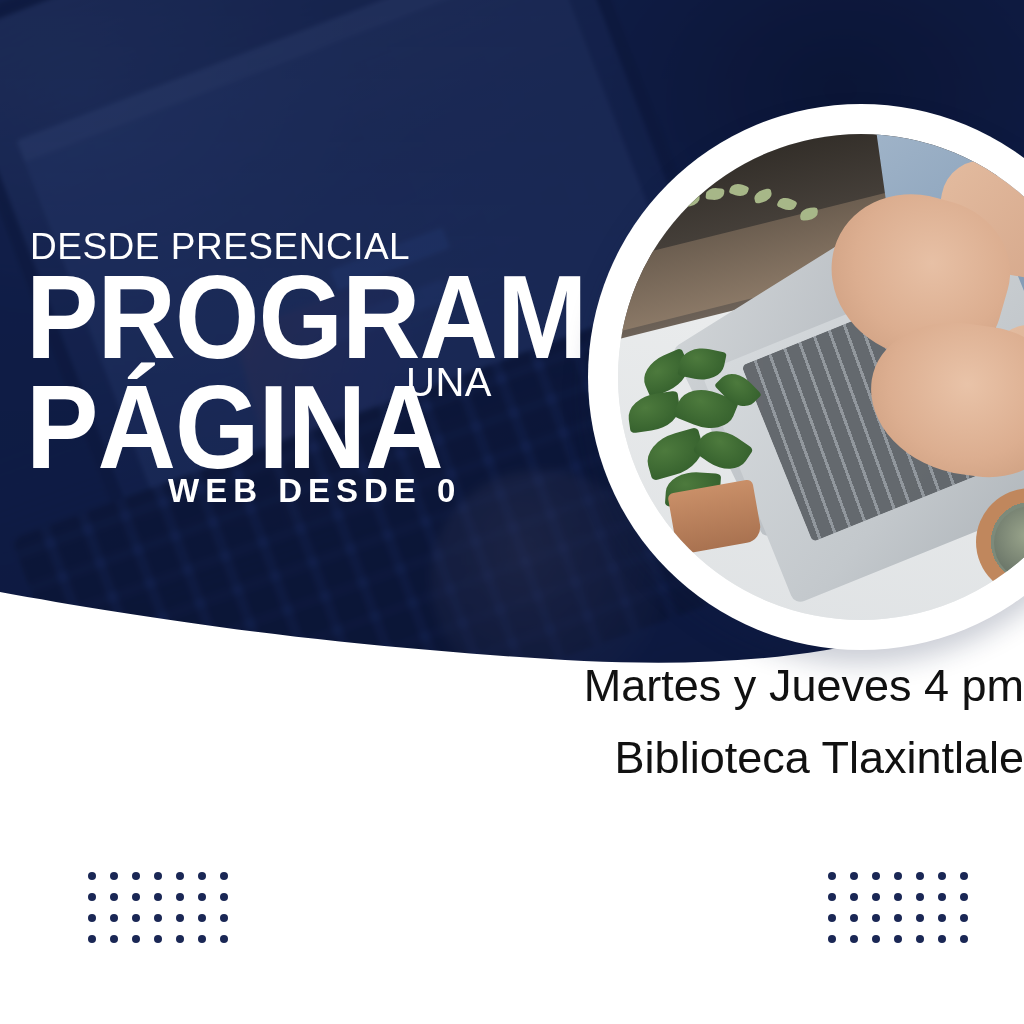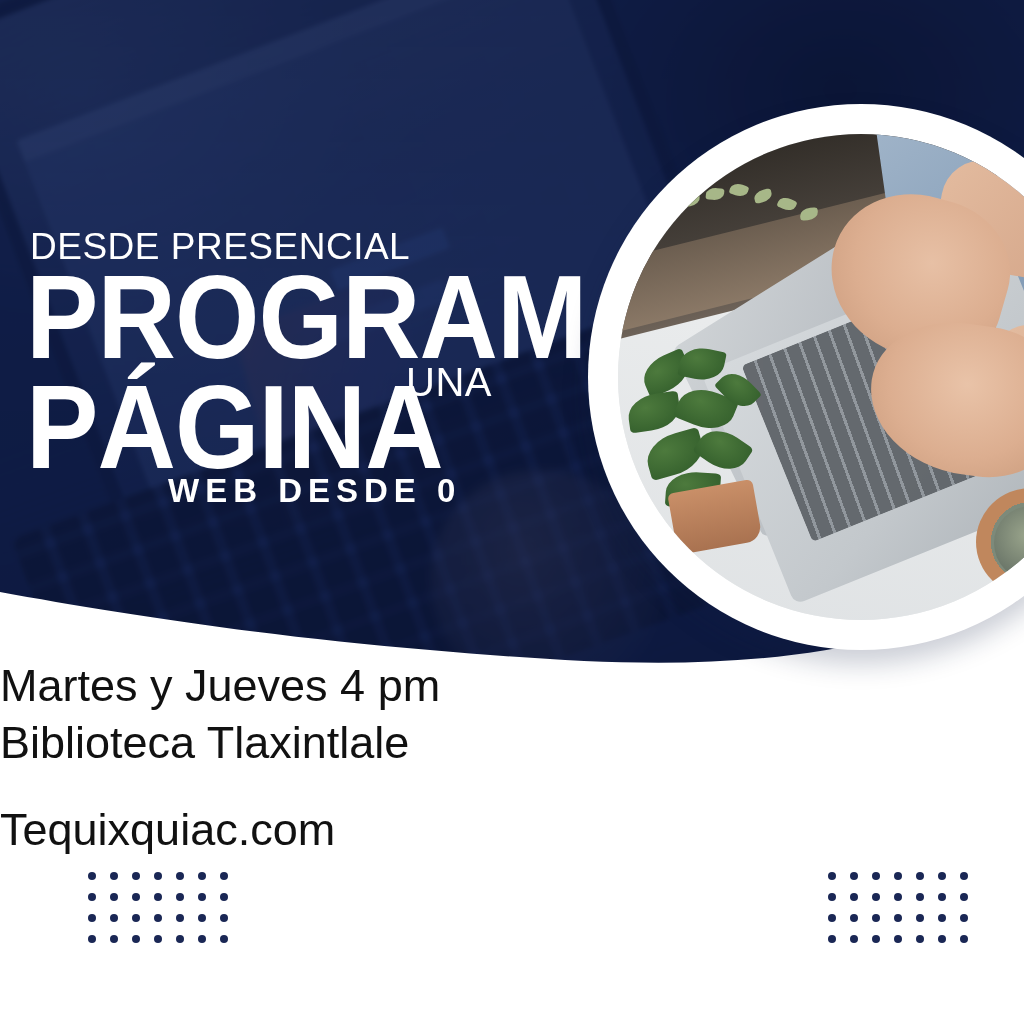--- a/index.html
+++ b/index.html
@@ -345,32 +345,32 @@
     transform: rotate(18deg);
     border-radius: 4px;
     opacity: .9;
   }
 
   
   .info {
     position: absolute;
     left: 0; top: 650px;
     width: 1024px;
-    text-align: left;
+    text-align: right;
     color: #111111;
     z-index: 5;
   }
   .info-line {
     font-size: 45px;
     line-height: 1.25;
     font-weight: 400;
     letter-spacing: 0px;
   }
   .info-line.l1 { margin-top: 8px; }
-  .info-line.l2 { margin-top: 1px; }
+  .info-line.l2 { margin-top: 16px; }
   .info-line.l3 { margin-top: 30px; }
 
   
   .dots {
     position: absolute;
     display: grid;
     gap: 13px 14px;
     z-index: 5;
   }
   .dots.left  { left: 88px;  top: 872px; }
@@ -449,21 +449,20 @@
         <div class="cp-cup-inner">
           <div class="cp-teabag"></div>
         </div>
       </div>
     </div>
   </div>
 
   <div class="info">
     <div class="info-line l1">Martes y Jueves 4 pm</div>
     <div class="info-line l2">Biblioteca Tlaxintlale</div>
-    <div class="info-line l3">Tequixquiac.com</div>
   </div>
 
   <div class="dots left" id="dots-left" style="grid-template-columns: repeat(7, 8px);">
       <div class="dot" style="background: rgb(26, 39, 85);"></div>
       <div class="dot" style="background: rgb(26, 39, 85);"></div>
       <div class="dot" style="background: rgb(26, 39, 85);"></div>
       <div class="dot" style="background: rgb(26, 39, 85);"></div>
       <div class="dot" style="background: rgb(26, 39, 85);"></div>
       <div class="dot" style="background: rgb(26, 39, 85);"></div>
       <div class="dot" style="background: rgb(26, 39, 85);"></div>

